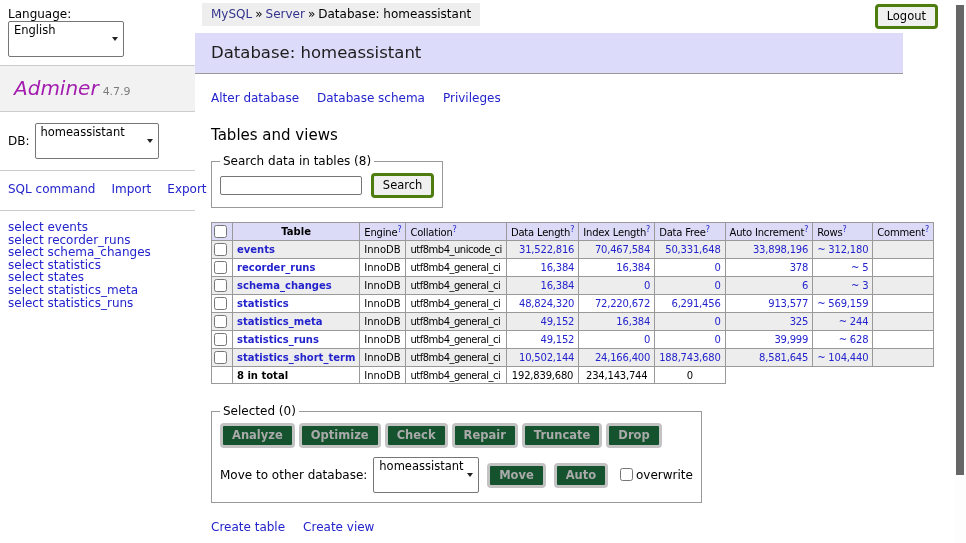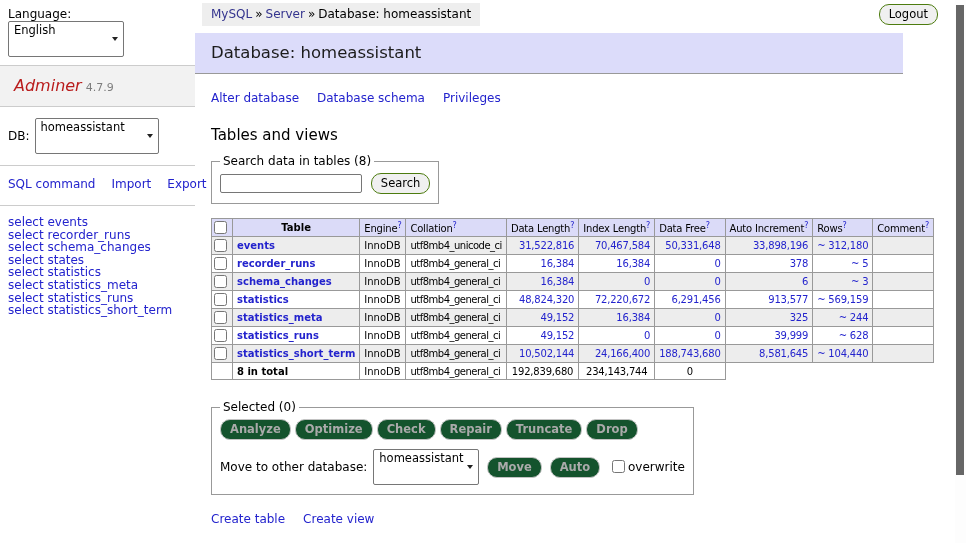--- a/index.html
+++ b/index.html
@@ -9,21 +9,21 @@
     background:#fff; color:#000;
     font-family:"DejaVu Sans", sans-serif; font-size:12px;
   }
   a { color:#2323cd; text-decoration:none; cursor:pointer; }
 
   
   .sidebar { position:absolute; left:0; top:0; width:195px; }
   .lang-row { padding:7px 8px 8px; border-bottom:1px solid #ccc; background:#fff; }
   .lang-row label { margin-right:5px; }
   .app-h1 { background:#f2f2f2; border-bottom:1px solid #ccc; padding:10px 14px 11px; }
-  .app-name { font-style:italic; font-size:16px; color:#b91c1c; }
+  .app-name { font-style:italic; font-size:20px; color:#a21caf; }
   .app-version { font-size:11px; color:#7d7d7d; margin-left:4px; }
   .db-row { padding:11px 8px 11px; border-bottom:1px solid #ccc; }
   .db-row .lbl { margin-right:5px; }
   .side-links { padding:10px 8px 12px; border-bottom:1px solid #ccc; line-height:17px; }
   .side-links a { margin-right:16px; white-space:nowrap; }
   .table-list { list-style:none; margin:0; padding:10px 8px; }
   .table-list li { line-height:12.6px; }
   .table-list a { white-space:nowrap; }
 
   
@@ -32,21 +32,21 @@
     font-size:11.5px; vertical-align:middle; height:36px; cursor:default; }
   .select-arrow { position:absolute; right:5px; top:50%; margin-top:-2px;
     width:0; height:0; border-left:3.5px solid transparent;
     border-right:3.5px solid transparent; border-top:4.5px solid #222; }
   .sel-lang { width:116px; }
   .sel-db { width:124px; }
   .sel-move { width:106px; }
   input[type=text] { border:1px solid #767676; border-radius:2px; height:19px;
     width:142px; padding:2px 4px; font:11.5px "DejaVu Sans",sans-serif; }
   .btn { font:11.5px "DejaVu Sans",sans-serif; color:#000;
-    background:#f0f0f0; border:1px solid #4d7c0f; border-radius:10px;
+    background:#f0f0f0; border:3px solid #4d7c0f; border-radius:4px;
     padding:2px 9px 3px; cursor:pointer; }
   .btn:disabled { color:#aaa; background:#14532d; border-color:#c3c3c3; cursor:default;font-weight:bold; }
   input[type=checkbox] { width:13px; height:13px; margin:0 3px 0 0; vertical-align:-2px; }
 
   
   .content { position:absolute; left:195px; top:0; width:761px; }
   .topbar { position:relative; height:28px; }
   .breadcrumb { display:inline-block; background:#eee; margin:3px 0 0 7px;
     padding:4px 9px 5px; }
   .breadcrumb .crumb { color:#34348e; }
@@ -107,25 +107,24 @@
     <span class="app-name">Adminer</span><span class="app-version">4.7.9</span>
   </div>
   <div class="db-row">
     <span class="lbl">DB:</span><span class="select sel-db"><span>homeassistant</span><span class="select-arrow"></span></span>
   </div>
   <div class="side-links" id="side-links"><a>SQL command</a><a>Import</a><a>Export</a><a>Create table</a></div>
   <ul class="table-list" id="table-list">
       <li><a>select events</a></li>
       <li><a>select recorder_runs</a></li>
       <li><a>select schema_changes</a></li>
+      <li><a>select statistics</a></li>
       <li><a>select states</a></li>
-      <li><a>select statistics</a></li>
       <li><a>select statistics_meta</a></li>
       <li><a>select statistics_runs</a></li>
-      <li><a>select statistics_short_term</a></li>
     </ul>
 </aside>
 
 <main class="content">
   <div class="topbar">
     <div class="breadcrumb">
       <a class="crumb">MySQL</a><span class="sep">»</span><a class="crumb">Server</a><span class="sep">»</span><span>Database: homeassistant</span>
     </div>
     <button class="btn logout">Logout</button>
   </div>

